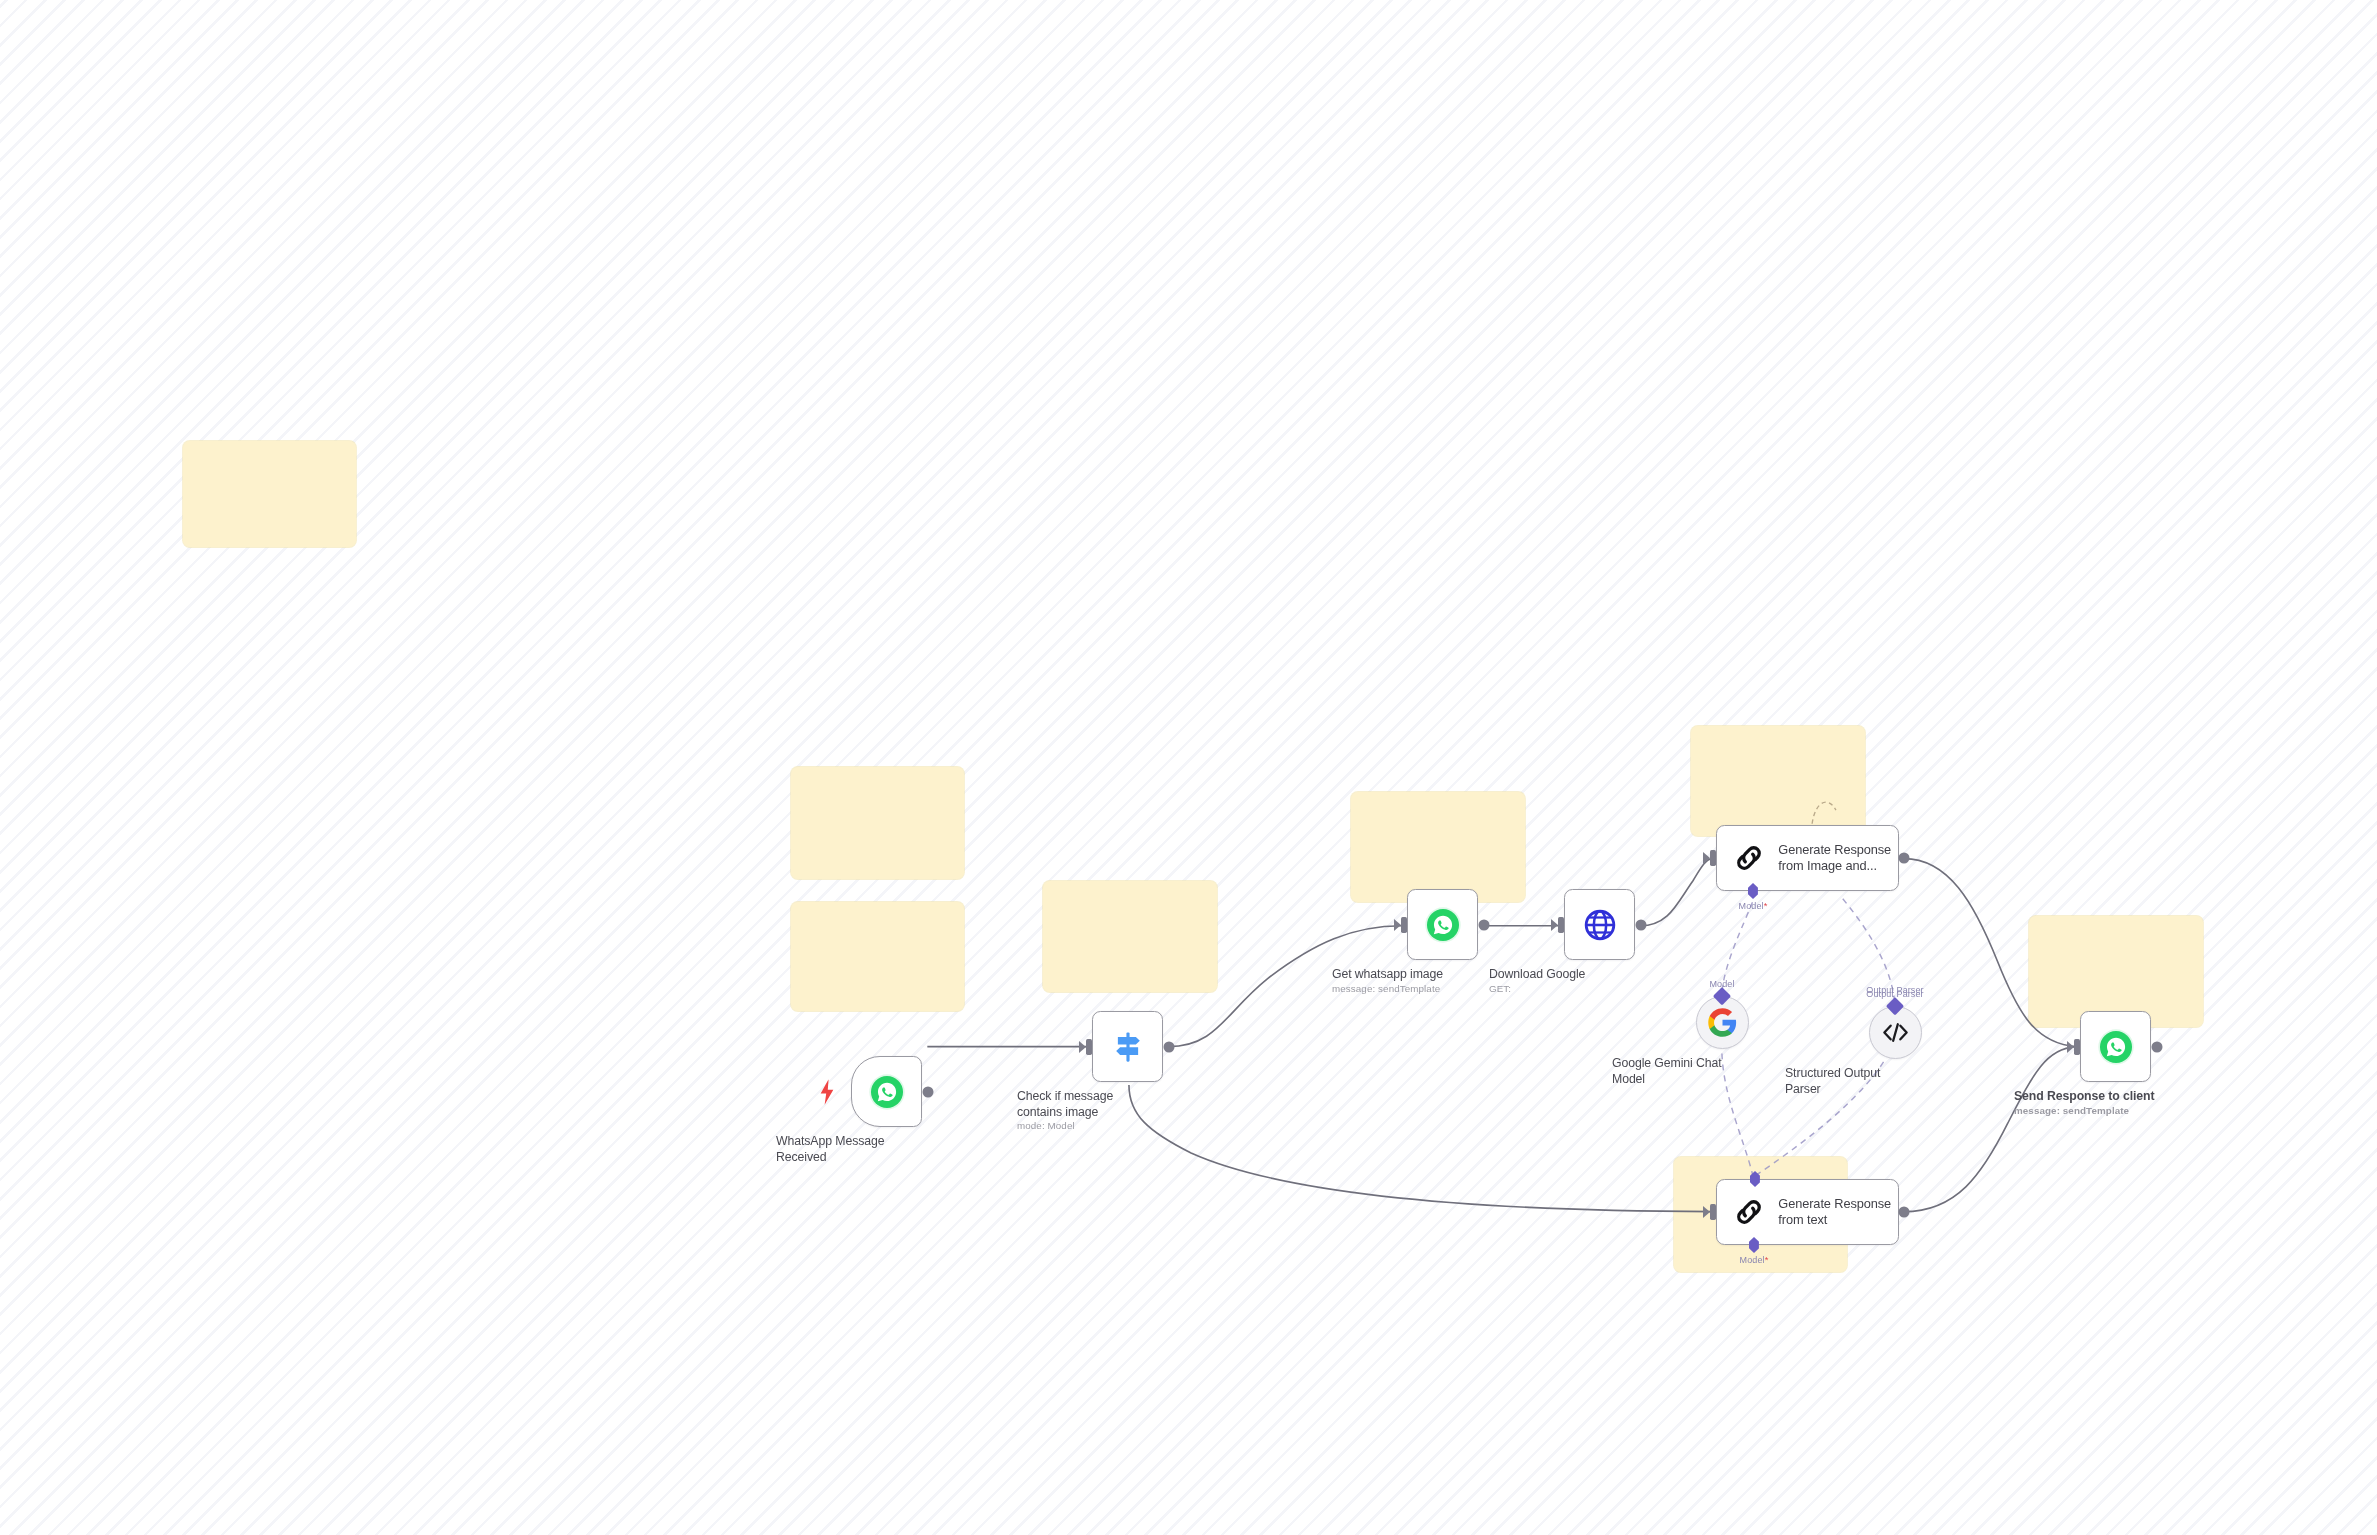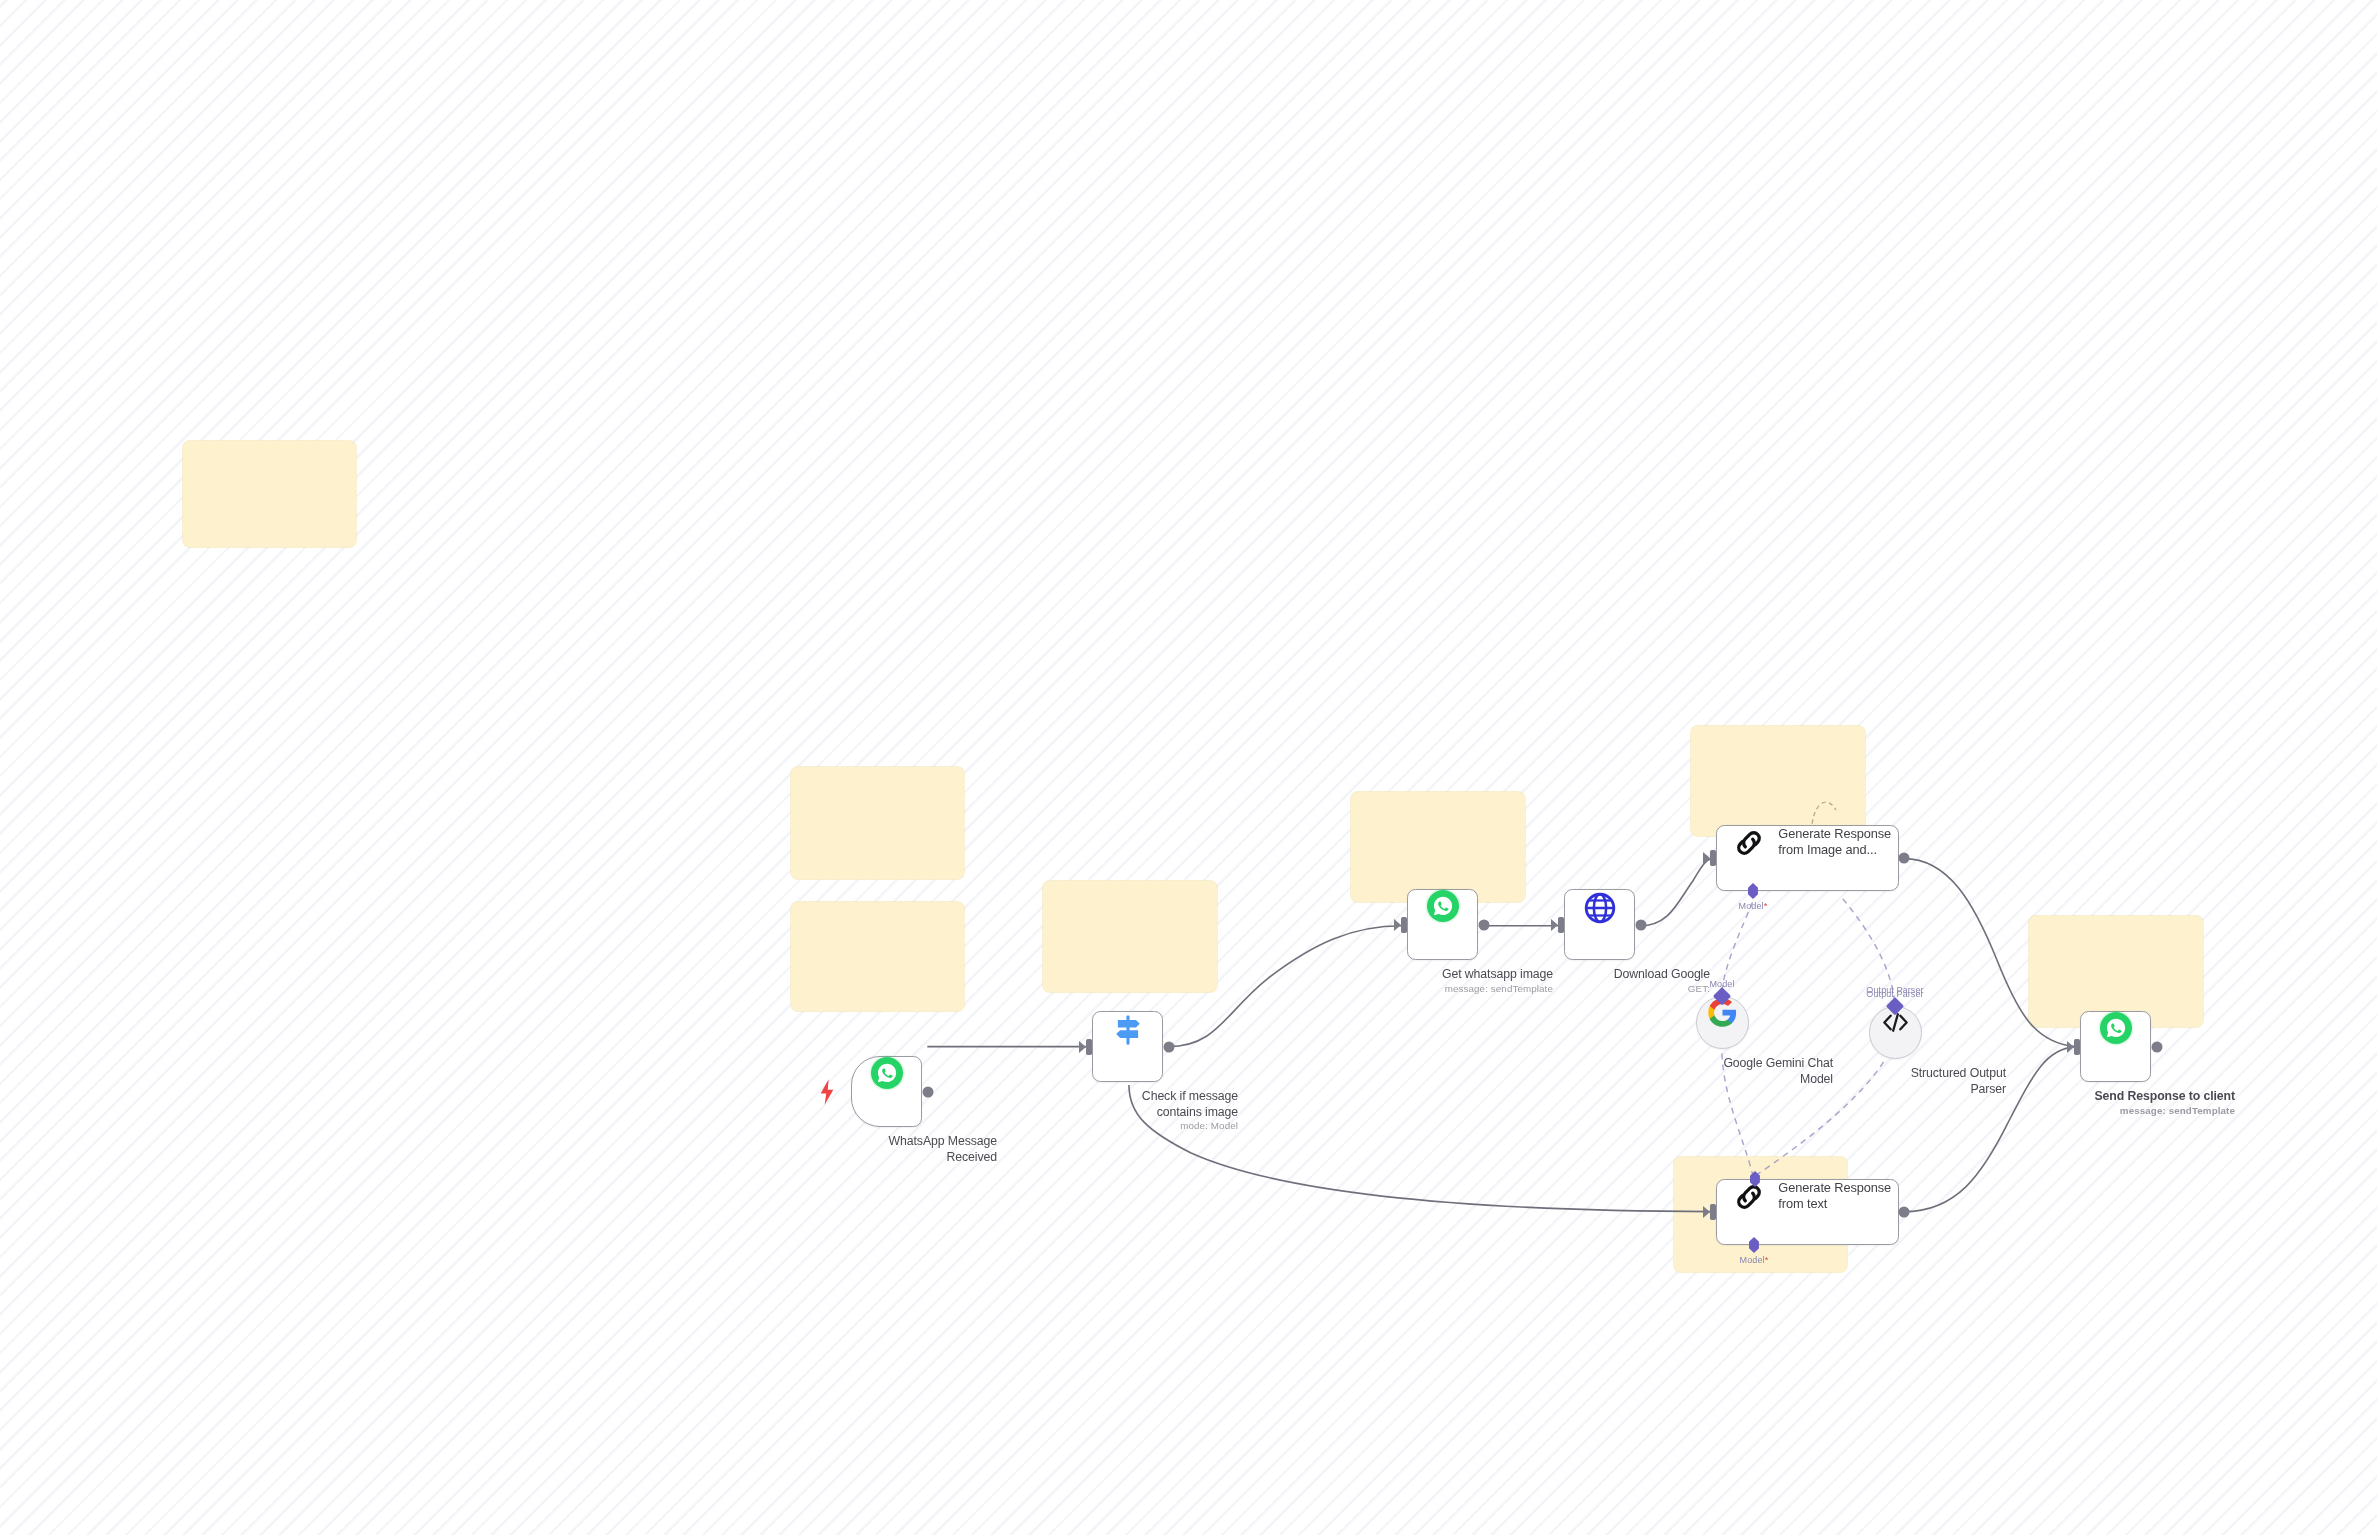--- a/index.html
+++ b/index.html
@@ -77,20 +77,21 @@
   }
 
   .node-box {
     position: absolute;
     left: 0; top: 0;
     box-sizing: border-box;
     background: #ffffff;
     border: 1.4px solid #9a9aa2;
     border-radius: 8.5px;
     display: flex;
+    align-items: center;
     justify-content: center;
     box-shadow: 0 0.9px 1.7px rgba(40,40,60,0.06);
   }
 
   
   .node-box.trigger {
     border-radius: 29px 8.5px 8.5px 29px;
   }
 
   
@@ -113,21 +114,21 @@
     border-radius: 50%;
     background: #f3f3f6;
     border: 1.2px solid #c9c9d2;
   }
 
   
   .node-caption {
     position: absolute;
     left: 50%;
     transform: translateX(-50%);
-    text-align: right;
+    text-align: left;
     width: 221px;
     pointer-events: none;
   }
   .node-title {
     font-size: 12.3px;
     line-height: 1.28;
     color: #4a4a52;
     white-space: pre-line;
     letter-spacing: -0.1px;
   }

